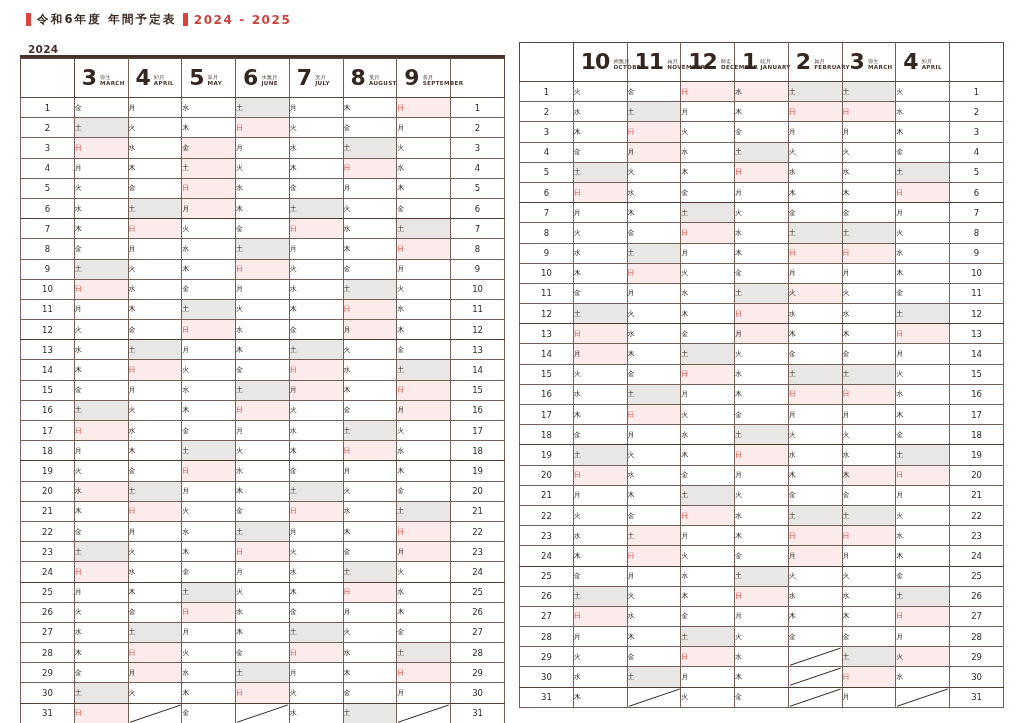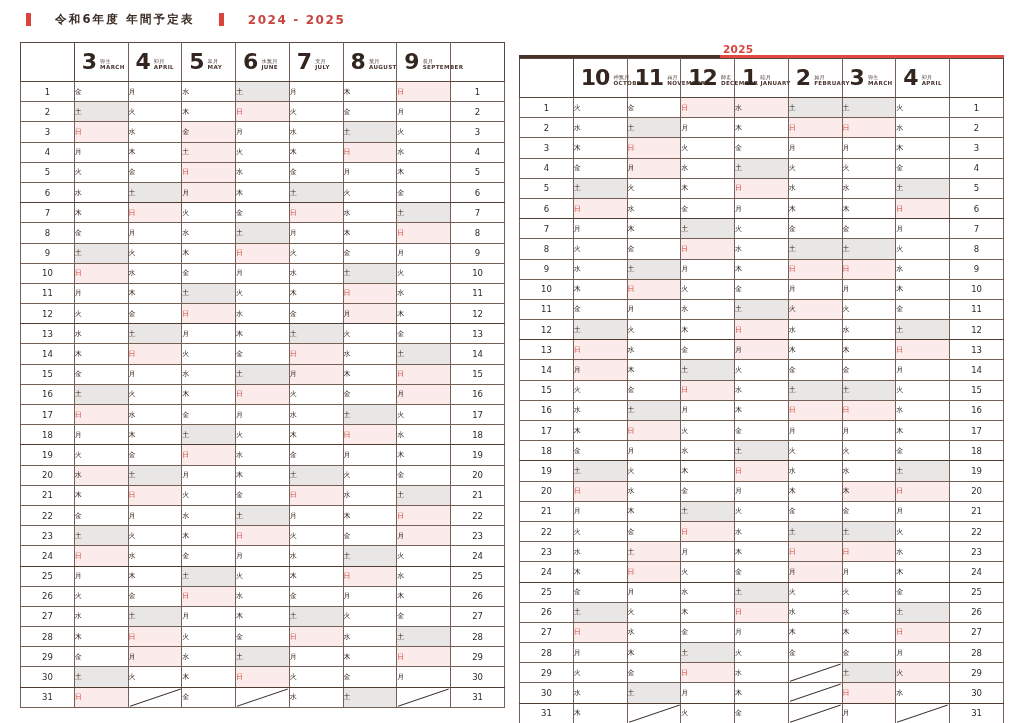--- a/index.html
+++ b/index.html
@@ -6,21 +6,21 @@
   body{
     width:1024px;height:723px;
     background:#ffffff;
     font-family:"DejaVu Sans","Liberation Sans",sans-serif;
     overflow:hidden;
     position:relative;
   }
   
   .titlebar{
     position:absolute; left:26px; top:12px;
-    display:flex; align-items:center; gap:24px;
+    display:flex; align-items:center; gap:6px;
   }
   .tick{ width:5px; height:13px; background:#d9453c; display:inline-block; }
   .title-main{
     font-size:11.5px; font-weight:bold; color:#3a2b25;
     letter-spacing:2.2px; white-space:nowrap;
   }
   .title-years{
     font-size:12px; font-weight:bold; color:#c8453f;
     letter-spacing:1.6px; white-space:nowrap;
   }
@@ -98,883 +98,883 @@
 <body>
 
 <div class="titlebar">
   <span class="tick"></span>
   <span class="title-main">令和6年度 年間予定表</span>
   <span class="tick"></span>
   <span class="title-years">2024 - 2025</span>
 </div>
 
 <div class="panel left">
-  <table class="cal">
-    <thead>
-        <tr>
-          <th class="corner"></th>
-          <th class="mh">
-            <div class="mh-inner">
-              <span class="mnum">3</span>
-              <span class="mtxt">
-                <span class="mjp">弥生</span>
-                <span class="men">MARCH</span>
-              </span>
-            </div>
-          </th>
-          <th class="mh">
-            <div class="mh-inner">
-              <span class="mnum">4</span>
-              <span class="mtxt">
-                <span class="mjp">卯月</span>
-                <span class="men">APRIL</span>
-              </span>
-            </div>
-          </th>
-          <th class="mh">
-            <div class="mh-inner">
-              <span class="mnum">5</span>
-              <span class="mtxt">
-                <span class="mjp">皐月</span>
-                <span class="men">MAY</span>
-              </span>
-            </div>
-          </th>
-          <th class="mh">
-            <div class="mh-inner">
-              <span class="mnum">6</span>
-              <span class="mtxt">
-                <span class="mjp">水無月</span>
-                <span class="men">JUNE</span>
-              </span>
-            </div>
-          </th>
-          <th class="mh">
-            <div class="mh-inner">
-              <span class="mnum">7</span>
-              <span class="mtxt">
-                <span class="mjp">文月</span>
-                <span class="men">JULY</span>
-              </span>
-            </div>
-          </th>
-          <th class="mh">
-            <div class="mh-inner">
-              <span class="mnum">8</span>
-              <span class="mtxt">
-                <span class="mjp">葉月</span>
-                <span class="men">AUGUST</span>
-              </span>
-            </div>
-          </th>
-          <th class="mh">
-            <div class="mh-inner">
-              <span class="mnum">9</span>
-              <span class="mtxt">
-                <span class="mjp">長月</span>
-                <span class="men">SEPTEMBER</span>
-              </span>
-            </div>
-          </th>
-          <th class="corner"></th>
-        </tr>
-      </thead>
-    <tbody>
-        <tr>
-          <td class="num">1</td>
-          <td class="day">金</td>
-          <td class="day">月</td>
-          <td class="day">水</td>
-          <td class="day sat">土</td>
-          <td class="day">月</td>
-          <td class="day">木</td>
-          <td class="day sun">日</td>
-          <td class="num">1</td>
-        </tr>
-        <tr>
-          <td class="num">2</td>
-          <td class="day sat">土</td>
-          <td class="day">火</td>
-          <td class="day">木</td>
-          <td class="day sun">日</td>
-          <td class="day">火</td>
-          <td class="day">金</td>
-          <td class="day">月</td>
-          <td class="num">2</td>
-        </tr>
-        <tr>
-          <td class="num">3</td>
-          <td class="day sun">日</td>
-          <td class="day">水</td>
-          <td class="day hol">金</td>
-          <td class="day">月</td>
-          <td class="day">水</td>
-          <td class="day sat">土</td>
-          <td class="day">火</td>
-          <td class="num">3</td>
-        </tr>
-        <tr>
-          <td class="num">4</td>
-          <td class="day">月</td>
-          <td class="day">木</td>
-          <td class="day sat hol">土</td>
-          <td class="day">火</td>
-          <td class="day">木</td>
-          <td class="day sun">日</td>
-          <td class="day">水</td>
-          <td class="num">4</td>
-        </tr>
-        <tr>
-          <td class="num">5</td>
-          <td class="day">火</td>
-          <td class="day">金</td>
-          <td class="day sun hol">日</td>
-          <td class="day">水</td>
-          <td class="day">金</td>
-          <td class="day">月</td>
-          <td class="day">木</td>
-          <td class="num">5</td>
-        </tr>
-        <tr>
-          <td class="num">6</td>
-          <td class="day">水</td>
-          <td class="day sat">土</td>
-          <td class="day hol">月</td>
-          <td class="day">木</td>
-          <td class="day sat">土</td>
-          <td class="day">火</td>
-          <td class="day">金</td>
-          <td class="num">6</td>
-        </tr>
-        <tr>
-          <td class="num">7</td>
-          <td class="day">木</td>
-          <td class="day sun">日</td>
-          <td class="day">火</td>
-          <td class="day">金</td>
-          <td class="day sun">日</td>
-          <td class="day">水</td>
-          <td class="day sat">土</td>
-          <td class="num">7</td>
-        </tr>
-        <tr>
-          <td class="num">8</td>
-          <td class="day">金</td>
-          <td class="day">月</td>
-          <td class="day">水</td>
-          <td class="day sat">土</td>
-          <td class="day">月</td>
-          <td class="day">木</td>
-          <td class="day sun">日</td>
-          <td class="num">8</td>
-        </tr>
-        <tr>
-          <td class="num">9</td>
-          <td class="day sat">土</td>
-          <td class="day">火</td>
-          <td class="day">木</td>
-          <td class="day sun">日</td>
-          <td class="day">火</td>
-          <td class="day">金</td>
-          <td class="day">月</td>
-          <td class="num">9</td>
-        </tr>
-        <tr>
-          <td class="num">10</td>
-          <td class="day sun">日</td>
-          <td class="day">水</td>
-          <td class="day">金</td>
-          <td class="day">月</td>
-          <td class="day">水</td>
-          <td class="day sat">土</td>
-          <td class="day">火</td>
-          <td class="num">10</td>
-        </tr>
-        <tr>
-          <td class="num">11</td>
-          <td class="day">月</td>
-          <td class="day">木</td>
-          <td class="day sat">土</td>
-          <td class="day">火</td>
-          <td class="day">木</td>
-          <td class="day sun hol">日</td>
-          <td class="day">水</td>
-          <td class="num">11</td>
-        </tr>
-        <tr>
-          <td class="num">12</td>
-          <td class="day">火</td>
-          <td class="day">金</td>
-          <td class="day sun">日</td>
-          <td class="day">水</td>
-          <td class="day">金</td>
-          <td class="day hol">月</td>
-          <td class="day">木</td>
-          <td class="num">12</td>
-        </tr>
-        <tr>
-          <td class="num">13</td>
-          <td class="day">水</td>
-          <td class="day sat">土</td>
-          <td class="day">月</td>
-          <td class="day">木</td>
-          <td class="day sat">土</td>
-          <td class="day">火</td>
-          <td class="day">金</td>
-          <td class="num">13</td>
-        </tr>
-        <tr>
-          <td class="num">14</td>
-          <td class="day">木</td>
-          <td class="day sun">日</td>
-          <td class="day">火</td>
-          <td class="day">金</td>
-          <td class="day sun">日</td>
-          <td class="day">水</td>
-          <td class="day sat">土</td>
-          <td class="num">14</td>
-        </tr>
-        <tr>
-          <td class="num">15</td>
-          <td class="day">金</td>
-          <td class="day">月</td>
-          <td class="day">水</td>
-          <td class="day sat">土</td>
-          <td class="day hol">月</td>
-          <td class="day">木</td>
-          <td class="day sun">日</td>
-          <td class="num">15</td>
-        </tr>
-        <tr>
-          <td class="num">16</td>
-          <td class="day sat">土</td>
-          <td class="day">火</td>
-          <td class="day">木</td>
-          <td class="day sun">日</td>
-          <td class="day">火</td>
-          <td class="day">金</td>
-          <td class="day hol">月</td>
-          <td class="num">16</td>
-        </tr>
-        <tr>
-          <td class="num">17</td>
-          <td class="day sun">日</td>
-          <td class="day">水</td>
-          <td class="day">金</td>
-          <td class="day">月</td>
-          <td class="day">水</td>
-          <td class="day sat">土</td>
-          <td class="day">火</td>
-          <td class="num">17</td>
-        </tr>
-        <tr>
-          <td class="num">18</td>
-          <td class="day">月</td>
-          <td class="day">木</td>
-          <td class="day sat">土</td>
-          <td class="day">火</td>
-          <td class="day">木</td>
-          <td class="day sun">日</td>
-          <td class="day">水</td>
-          <td class="num">18</td>
-        </tr>
-        <tr>
-          <td class="num">19</td>
-          <td class="day">火</td>
-          <td class="day">金</td>
-          <td class="day sun">日</td>
-          <td class="day">水</td>
-          <td class="day">金</td>
-          <td class="day">月</td>
-          <td class="day">木</td>
-          <td class="num">19</td>
-        </tr>
-        <tr>
-          <td class="num">20</td>
-          <td class="day hol">水</td>
-          <td class="day sat">土</td>
-          <td class="day">月</td>
-          <td class="day">木</td>
-          <td class="day sat">土</td>
-          <td class="day">火</td>
-          <td class="day">金</td>
-          <td class="num">20</td>
-        </tr>
-        <tr>
-          <td class="num">21</td>
-          <td class="day">木</td>
-          <td class="day sun">日</td>
-          <td class="day">火</td>
-          <td class="day">金</td>
-          <td class="day sun">日</td>
-          <td class="day">水</td>
-          <td class="day sat">土</td>
-          <td class="num">21</td>
-        </tr>
-        <tr>
-          <td class="num">22</td>
-          <td class="day">金</td>
-          <td class="day">月</td>
-          <td class="day">水</td>
-          <td class="day sat">土</td>
-          <td class="day">月</td>
-          <td class="day">木</td>
-          <td class="day sun hol">日</td>
-          <td class="num">22</td>
-        </tr>
-        <tr>
-          <td class="num">23</td>
-          <td class="day sat">土</td>
-          <td class="day">火</td>
-          <td class="day">木</td>
-          <td class="day sun">日</td>
-          <td class="day">火</td>
-          <td class="day">金</td>
-          <td class="day hol">月</td>
-          <td class="num">23</td>
-        </tr>
-        <tr>
-          <td class="num">24</td>
-          <td class="day sun">日</td>
-          <td class="day">水</td>
-          <td class="day">金</td>
-          <td class="day">月</td>
-          <td class="day">水</td>
-          <td class="day sat">土</td>
-          <td class="day">火</td>
-          <td class="num">24</td>
-        </tr>
-        <tr>
-          <td class="num">25</td>
-          <td class="day">月</td>
-          <td class="day">木</td>
-          <td class="day sat">土</td>
-          <td class="day">火</td>
-          <td class="day">木</td>
-          <td class="day sun">日</td>
-          <td class="day">水</td>
-          <td class="num">25</td>
-        </tr>
-        <tr>
-          <td class="num">26</td>
-          <td class="day">火</td>
-          <td class="day">金</td>
-          <td class="day sun">日</td>
-          <td class="day">水</td>
-          <td class="day">金</td>
-          <td class="day">月</td>
-          <td class="day">木</td>
-          <td class="num">26</td>
-        </tr>
-        <tr>
-          <td class="num">27</td>
-          <td class="day">水</td>
-          <td class="day sat">土</td>
-          <td class="day">月</td>
-          <td class="day">木</td>
-          <td class="day sat">土</td>
-          <td class="day">火</td>
-          <td class="day">金</td>
-          <td class="num">27</td>
-        </tr>
-        <tr>
-          <td class="num">28</td>
-          <td class="day">木</td>
-          <td class="day sun">日</td>
-          <td class="day">火</td>
-          <td class="day">金</td>
-          <td class="day sun">日</td>
-          <td class="day">水</td>
-          <td class="day sat">土</td>
-          <td class="num">28</td>
-        </tr>
-        <tr>
-          <td class="num">29</td>
-          <td class="day">金</td>
-          <td class="day hol">月</td>
-          <td class="day">水</td>
-          <td class="day sat">土</td>
-          <td class="day">月</td>
-          <td class="day">木</td>
-          <td class="day sun">日</td>
-          <td class="num">29</td>
-        </tr>
-        <tr>
-          <td class="num">30</td>
-          <td class="day sat">土</td>
-          <td class="day">火</td>
-          <td class="day">木</td>
-          <td class="day sun">日</td>
-          <td class="day">火</td>
-          <td class="day">金</td>
-          <td class="day">月</td>
-          <td class="num">30</td>
-        </tr>
-        <tr>
-          <td class="num">31</td>
-          <td class="day sun">日</td>
-          <td class="day empty">
-            <svg class="slash" viewBox="0 0 100 20" preserveAspectRatio="none">
-              <line x1="2" y1="19" x2="98" y2="1"></line>
-            </svg>
-          </td>
-          <td class="day">金</td>
-          <td class="day empty">
-            <svg class="slash" viewBox="0 0 100 20" preserveAspectRatio="none">
-              <line x1="2" y1="19" x2="98" y2="1"></line>
-            </svg>
-          </td>
-          <td class="day">水</td>
-          <td class="day sat">土</td>
-          <td class="day empty">
-            <svg class="slash" viewBox="0 0 100 20" preserveAspectRatio="none">
-              <line x1="2" y1="19" x2="98" y2="1"></line>
-            </svg>
-          </td>
-          <td class="num">31</td>
-        </tr>
-      </tbody>
-  </table>
-</div>
-
-<div class="panel right">
   <div class="yearrow">
-    <span class="yearlabel">2025</span>
+    <span class="yearlabel">2024</span>
     <div class="yearbar">
       <div class="seg-brown"></div>
       <div class="seg-red"></div>
     </div>
   </div>
   <table class="cal">
     <thead>
         <tr>
           <th class="corner"></th>
           <th class="mh">
             <div class="mh-inner">
-              <span class="mnum">10</span>
-              <span class="mtxt">
-                <span class="mjp">神無月</span>
-                <span class="men">OCTOBER</span>
-              </span>
-            </div>
-          </th>
-          <th class="mh">
-            <div class="mh-inner">
-              <span class="mnum">11</span>
-              <span class="mtxt">
-                <span class="mjp">霜月</span>
-                <span class="men">NOVEMBER</span>
-              </span>
-            </div>
-          </th>
-          <th class="mh">
-            <div class="mh-inner">
-              <span class="mnum">12</span>
-              <span class="mtxt">
-                <span class="mjp">師走</span>
-                <span class="men">DECEMBER</span>
-              </span>
-            </div>
-          </th>
-          <th class="mh">
-            <div class="mh-inner">
-              <span class="mnum">1</span>
-              <span class="mtxt">
-                <span class="mjp">睦月</span>
-                <span class="men">JANUARY</span>
-              </span>
-            </div>
-          </th>
-          <th class="mh">
-            <div class="mh-inner">
-              <span class="mnum">2</span>
-              <span class="mtxt">
-                <span class="mjp">如月</span>
-                <span class="men">FEBRUARY</span>
-              </span>
-            </div>
-          </th>
-          <th class="mh">
-            <div class="mh-inner">
               <span class="mnum">3</span>
               <span class="mtxt">
                 <span class="mjp">弥生</span>
                 <span class="men">MARCH</span>
               </span>
             </div>
           </th>
           <th class="mh">
             <div class="mh-inner">
               <span class="mnum">4</span>
               <span class="mtxt">
                 <span class="mjp">卯月</span>
                 <span class="men">APRIL</span>
               </span>
             </div>
           </th>
+          <th class="mh">
+            <div class="mh-inner">
+              <span class="mnum">5</span>
+              <span class="mtxt">
+                <span class="mjp">皐月</span>
+                <span class="men">MAY</span>
+              </span>
+            </div>
+          </th>
+          <th class="mh">
+            <div class="mh-inner">
+              <span class="mnum">6</span>
+              <span class="mtxt">
+                <span class="mjp">水無月</span>
+                <span class="men">JUNE</span>
+              </span>
+            </div>
+          </th>
+          <th class="mh">
+            <div class="mh-inner">
+              <span class="mnum">7</span>
+              <span class="mtxt">
+                <span class="mjp">文月</span>
+                <span class="men">JULY</span>
+              </span>
+            </div>
+          </th>
+          <th class="mh">
+            <div class="mh-inner">
+              <span class="mnum">8</span>
+              <span class="mtxt">
+                <span class="mjp">葉月</span>
+                <span class="men">AUGUST</span>
+              </span>
+            </div>
+          </th>
+          <th class="mh">
+            <div class="mh-inner">
+              <span class="mnum">9</span>
+              <span class="mtxt">
+                <span class="mjp">長月</span>
+                <span class="men">SEPTEMBER</span>
+              </span>
+            </div>
+          </th>
           <th class="corner"></th>
         </tr>
       </thead>
     <tbody>
         <tr>
           <td class="num">1</td>
-          <td class="day">火</td>
-          <td class="day">金</td>
-          <td class="day sun">日</td>
+          <td class="day">金</td>
+          <td class="day">月</td>
+          <td class="day">水</td>
+          <td class="day sat">土</td>
+          <td class="day">月</td>
+          <td class="day">木</td>
+          <td class="day sun">日</td>
+          <td class="num">1</td>
+        </tr>
+        <tr>
+          <td class="num">2</td>
+          <td class="day sat">土</td>
+          <td class="day">火</td>
+          <td class="day">木</td>
+          <td class="day sun">日</td>
+          <td class="day">火</td>
+          <td class="day">金</td>
+          <td class="day">月</td>
+          <td class="num">2</td>
+        </tr>
+        <tr>
+          <td class="num">3</td>
+          <td class="day sun">日</td>
+          <td class="day">水</td>
+          <td class="day hol">金</td>
+          <td class="day">月</td>
+          <td class="day">水</td>
+          <td class="day sat">土</td>
+          <td class="day">火</td>
+          <td class="num">3</td>
+        </tr>
+        <tr>
+          <td class="num">4</td>
+          <td class="day">月</td>
+          <td class="day">木</td>
+          <td class="day sat hol">土</td>
+          <td class="day">火</td>
+          <td class="day">木</td>
+          <td class="day sun">日</td>
+          <td class="day">水</td>
+          <td class="num">4</td>
+        </tr>
+        <tr>
+          <td class="num">5</td>
+          <td class="day">火</td>
+          <td class="day">金</td>
+          <td class="day sun hol">日</td>
+          <td class="day">水</td>
+          <td class="day">金</td>
+          <td class="day">月</td>
+          <td class="day">木</td>
+          <td class="num">5</td>
+        </tr>
+        <tr>
+          <td class="num">6</td>
+          <td class="day">水</td>
+          <td class="day sat">土</td>
+          <td class="day hol">月</td>
+          <td class="day">木</td>
+          <td class="day sat">土</td>
+          <td class="day">火</td>
+          <td class="day">金</td>
+          <td class="num">6</td>
+        </tr>
+        <tr>
+          <td class="num">7</td>
+          <td class="day">木</td>
+          <td class="day sun">日</td>
+          <td class="day">火</td>
+          <td class="day">金</td>
+          <td class="day sun">日</td>
+          <td class="day">水</td>
+          <td class="day sat">土</td>
+          <td class="num">7</td>
+        </tr>
+        <tr>
+          <td class="num">8</td>
+          <td class="day">金</td>
+          <td class="day">月</td>
+          <td class="day">水</td>
+          <td class="day sat">土</td>
+          <td class="day">月</td>
+          <td class="day">木</td>
+          <td class="day sun">日</td>
+          <td class="num">8</td>
+        </tr>
+        <tr>
+          <td class="num">9</td>
+          <td class="day sat">土</td>
+          <td class="day">火</td>
+          <td class="day">木</td>
+          <td class="day sun">日</td>
+          <td class="day">火</td>
+          <td class="day">金</td>
+          <td class="day">月</td>
+          <td class="num">9</td>
+        </tr>
+        <tr>
+          <td class="num">10</td>
+          <td class="day sun">日</td>
+          <td class="day">水</td>
+          <td class="day">金</td>
+          <td class="day">月</td>
+          <td class="day">水</td>
+          <td class="day sat">土</td>
+          <td class="day">火</td>
+          <td class="num">10</td>
+        </tr>
+        <tr>
+          <td class="num">11</td>
+          <td class="day">月</td>
+          <td class="day">木</td>
+          <td class="day sat">土</td>
+          <td class="day">火</td>
+          <td class="day">木</td>
+          <td class="day sun hol">日</td>
+          <td class="day">水</td>
+          <td class="num">11</td>
+        </tr>
+        <tr>
+          <td class="num">12</td>
+          <td class="day">火</td>
+          <td class="day">金</td>
+          <td class="day sun">日</td>
+          <td class="day">水</td>
+          <td class="day">金</td>
+          <td class="day hol">月</td>
+          <td class="day">木</td>
+          <td class="num">12</td>
+        </tr>
+        <tr>
+          <td class="num">13</td>
+          <td class="day">水</td>
+          <td class="day sat">土</td>
+          <td class="day">月</td>
+          <td class="day">木</td>
+          <td class="day sat">土</td>
+          <td class="day">火</td>
+          <td class="day">金</td>
+          <td class="num">13</td>
+        </tr>
+        <tr>
+          <td class="num">14</td>
+          <td class="day">木</td>
+          <td class="day sun">日</td>
+          <td class="day">火</td>
+          <td class="day">金</td>
+          <td class="day sun">日</td>
+          <td class="day">水</td>
+          <td class="day sat">土</td>
+          <td class="num">14</td>
+        </tr>
+        <tr>
+          <td class="num">15</td>
+          <td class="day">金</td>
+          <td class="day">月</td>
+          <td class="day">水</td>
+          <td class="day sat">土</td>
+          <td class="day hol">月</td>
+          <td class="day">木</td>
+          <td class="day sun">日</td>
+          <td class="num">15</td>
+        </tr>
+        <tr>
+          <td class="num">16</td>
+          <td class="day sat">土</td>
+          <td class="day">火</td>
+          <td class="day">木</td>
+          <td class="day sun">日</td>
+          <td class="day">火</td>
+          <td class="day">金</td>
+          <td class="day hol">月</td>
+          <td class="num">16</td>
+        </tr>
+        <tr>
+          <td class="num">17</td>
+          <td class="day sun">日</td>
+          <td class="day">水</td>
+          <td class="day">金</td>
+          <td class="day">月</td>
+          <td class="day">水</td>
+          <td class="day sat">土</td>
+          <td class="day">火</td>
+          <td class="num">17</td>
+        </tr>
+        <tr>
+          <td class="num">18</td>
+          <td class="day">月</td>
+          <td class="day">木</td>
+          <td class="day sat">土</td>
+          <td class="day">火</td>
+          <td class="day">木</td>
+          <td class="day sun">日</td>
+          <td class="day">水</td>
+          <td class="num">18</td>
+        </tr>
+        <tr>
+          <td class="num">19</td>
+          <td class="day">火</td>
+          <td class="day">金</td>
+          <td class="day sun">日</td>
+          <td class="day">水</td>
+          <td class="day">金</td>
+          <td class="day">月</td>
+          <td class="day">木</td>
+          <td class="num">19</td>
+        </tr>
+        <tr>
+          <td class="num">20</td>
           <td class="day hol">水</td>
           <td class="day sat">土</td>
-          <td class="day sat">土</td>
-          <td class="day">火</td>
-          <td class="num">1</td>
-        </tr>
-        <tr>
-          <td class="num">2</td>
-          <td class="day">水</td>
-          <td class="day sat">土</td>
-          <td class="day">月</td>
-          <td class="day">木</td>
-          <td class="day sun">日</td>
-          <td class="day sun">日</td>
-          <td class="day">水</td>
-          <td class="num">2</td>
-        </tr>
-        <tr>
-          <td class="num">3</td>
-          <td class="day">木</td>
-          <td class="day sun">日</td>
-          <td class="day">火</td>
-          <td class="day">金</td>
-          <td class="day">月</td>
-          <td class="day">月</td>
-          <td class="day">木</td>
-          <td class="num">3</td>
-        </tr>
-        <tr>
-          <td class="num">4</td>
+          <td class="day">月</td>
+          <td class="day">木</td>
+          <td class="day sat">土</td>
+          <td class="day">火</td>
+          <td class="day">金</td>
+          <td class="num">20</td>
+        </tr>
+        <tr>
+          <td class="num">21</td>
+          <td class="day">木</td>
+          <td class="day sun">日</td>
+          <td class="day">火</td>
+          <td class="day">金</td>
+          <td class="day sun">日</td>
+          <td class="day">水</td>
+          <td class="day sat">土</td>
+          <td class="num">21</td>
+        </tr>
+        <tr>
+          <td class="num">22</td>
+          <td class="day">金</td>
+          <td class="day">月</td>
+          <td class="day">水</td>
+          <td class="day sat">土</td>
+          <td class="day">月</td>
+          <td class="day">木</td>
+          <td class="day sun hol">日</td>
+          <td class="num">22</td>
+        </tr>
+        <tr>
+          <td class="num">23</td>
+          <td class="day sat">土</td>
+          <td class="day">火</td>
+          <td class="day">木</td>
+          <td class="day sun">日</td>
+          <td class="day">火</td>
           <td class="day">金</td>
           <td class="day hol">月</td>
-          <td class="day">水</td>
-          <td class="day sat">土</td>
-          <td class="day">火</td>
-          <td class="day">火</td>
-          <td class="day">金</td>
-          <td class="num">4</td>
-        </tr>
-        <tr>
-          <td class="num">5</td>
-          <td class="day sat">土</td>
-          <td class="day">火</td>
-          <td class="day">木</td>
-          <td class="day sun">日</td>
-          <td class="day">水</td>
-          <td class="day">水</td>
-          <td class="day sat">土</td>
-          <td class="num">5</td>
-        </tr>
-        <tr>
-          <td class="num">6</td>
-          <td class="day sun">日</td>
-          <td class="day">水</td>
-          <td class="day">金</td>
-          <td class="day">月</td>
-          <td class="day">木</td>
-          <td class="day">木</td>
-          <td class="day sun">日</td>
-          <td class="num">6</td>
-        </tr>
-        <tr>
-          <td class="num">7</td>
-          <td class="day">月</td>
-          <td class="day">木</td>
-          <td class="day sat">土</td>
-          <td class="day">火</td>
-          <td class="day">金</td>
-          <td class="day">金</td>
-          <td class="day">月</td>
-          <td class="num">7</td>
-        </tr>
-        <tr>
-          <td class="num">8</td>
-          <td class="day">火</td>
-          <td class="day">金</td>
-          <td class="day sun">日</td>
-          <td class="day">水</td>
-          <td class="day sat">土</td>
-          <td class="day sat">土</td>
-          <td class="day">火</td>
-          <td class="num">8</td>
-        </tr>
-        <tr>
-          <td class="num">9</td>
-          <td class="day">水</td>
-          <td class="day sat">土</td>
-          <td class="day">月</td>
-          <td class="day">木</td>
-          <td class="day sun">日</td>
-          <td class="day sun">日</td>
-          <td class="day">水</td>
-          <td class="num">9</td>
-        </tr>
-        <tr>
-          <td class="num">10</td>
-          <td class="day">木</td>
-          <td class="day sun">日</td>
-          <td class="day">火</td>
-          <td class="day">金</td>
-          <td class="day">月</td>
-          <td class="day">月</td>
-          <td class="day">木</td>
-          <td class="num">10</td>
-        </tr>
-        <tr>
-          <td class="num">11</td>
-          <td class="day">金</td>
-          <td class="day">月</td>
-          <td class="day">水</td>
-          <td class="day sat">土</td>
-          <td class="day hol">火</td>
-          <td class="day">火</td>
-          <td class="day">金</td>
-          <td class="num">11</td>
-        </tr>
-        <tr>
-          <td class="num">12</td>
-          <td class="day sat">土</td>
-          <td class="day">火</td>
-          <td class="day">木</td>
-          <td class="day sun">日</td>
-          <td class="day">水</td>
-          <td class="day">水</td>
-          <td class="day sat">土</td>
-          <td class="num">12</td>
-        </tr>
-        <tr>
-          <td class="num">13</td>
-          <td class="day sun">日</td>
-          <td class="day">水</td>
+          <td class="num">23</td>
+        </tr>
+        <tr>
+          <td class="num">24</td>
+          <td class="day sun">日</td>
+          <td class="day">水</td>
+          <td class="day">金</td>
+          <td class="day">月</td>
+          <td class="day">水</td>
+          <td class="day sat">土</td>
+          <td class="day">火</td>
+          <td class="num">24</td>
+        </tr>
+        <tr>
+          <td class="num">25</td>
+          <td class="day">月</td>
+          <td class="day">木</td>
+          <td class="day sat">土</td>
+          <td class="day">火</td>
+          <td class="day">木</td>
+          <td class="day sun">日</td>
+          <td class="day">水</td>
+          <td class="num">25</td>
+        </tr>
+        <tr>
+          <td class="num">26</td>
+          <td class="day">火</td>
+          <td class="day">金</td>
+          <td class="day sun">日</td>
+          <td class="day">水</td>
+          <td class="day">金</td>
+          <td class="day">月</td>
+          <td class="day">木</td>
+          <td class="num">26</td>
+        </tr>
+        <tr>
+          <td class="num">27</td>
+          <td class="day">水</td>
+          <td class="day sat">土</td>
+          <td class="day">月</td>
+          <td class="day">木</td>
+          <td class="day sat">土</td>
+          <td class="day">火</td>
+          <td class="day">金</td>
+          <td class="num">27</td>
+        </tr>
+        <tr>
+          <td class="num">28</td>
+          <td class="day">木</td>
+          <td class="day sun">日</td>
+          <td class="day">火</td>
+          <td class="day">金</td>
+          <td class="day sun">日</td>
+          <td class="day">水</td>
+          <td class="day sat">土</td>
+          <td class="num">28</td>
+        </tr>
+        <tr>
+          <td class="num">29</td>
           <td class="day">金</td>
           <td class="day hol">月</td>
-          <td class="day">木</td>
-          <td class="day">木</td>
-          <td class="day sun">日</td>
-          <td class="num">13</td>
-        </tr>
-        <tr>
-          <td class="num">14</td>
-          <td class="day hol">月</td>
-          <td class="day">木</td>
-          <td class="day sat">土</td>
-          <td class="day">火</td>
-          <td class="day">金</td>
-          <td class="day">金</td>
-          <td class="day">月</td>
-          <td class="num">14</td>
-        </tr>
-        <tr>
-          <td class="num">15</td>
-          <td class="day">火</td>
-          <td class="day">金</td>
-          <td class="day sun">日</td>
-          <td class="day">水</td>
-          <td class="day sat">土</td>
-          <td class="day sat">土</td>
-          <td class="day">火</td>
-          <td class="num">15</td>
-        </tr>
-        <tr>
-          <td class="num">16</td>
-          <td class="day">水</td>
-          <td class="day sat">土</td>
-          <td class="day">月</td>
-          <td class="day">木</td>
-          <td class="day sun">日</td>
-          <td class="day sun">日</td>
-          <td class="day">水</td>
-          <td class="num">16</td>
-        </tr>
-        <tr>
-          <td class="num">17</td>
-          <td class="day">木</td>
-          <td class="day sun">日</td>
-          <td class="day">火</td>
-          <td class="day">金</td>
-          <td class="day">月</td>
-          <td class="day">月</td>
-          <td class="day">木</td>
-          <td class="num">17</td>
-        </tr>
-        <tr>
-          <td class="num">18</td>
-          <td class="day">金</td>
-          <td class="day">月</td>
-          <td class="day">水</td>
-          <td class="day sat">土</td>
-          <td class="day">火</td>
-          <td class="day">火</td>
-          <td class="day">金</td>
-          <td class="num">18</td>
-        </tr>
-        <tr>
-          <td class="num">19</td>
-          <td class="day sat">土</td>
-          <td class="day">火</td>
-          <td class="day">木</td>
-          <td class="day sun">日</td>
-          <td class="day">水</td>
-          <td class="day">水</td>
-          <td class="day sat">土</td>
-          <td class="num">19</td>
-        </tr>
-        <tr>
-          <td class="num">20</td>
-          <td class="day sun">日</td>
-          <td class="day">水</td>
-          <td class="day">金</td>
-          <td class="day">月</td>
-          <td class="day">木</td>
-          <td class="day hol">木</td>
-          <td class="day sun">日</td>
-          <td class="num">20</td>
-        </tr>
-        <tr>
-          <td class="num">21</td>
-          <td class="day">月</td>
-          <td class="day">木</td>
-          <td class="day sat">土</td>
-          <td class="day">火</td>
-          <td class="day">金</td>
-          <td class="day">金</td>
-          <td class="day">月</td>
-          <td class="num">21</td>
-        </tr>
-        <tr>
-          <td class="num">22</td>
-          <td class="day">火</td>
-          <td class="day">金</td>
-          <td class="day sun">日</td>
-          <td class="day">水</td>
-          <td class="day sat">土</td>
-          <td class="day sat">土</td>
-          <td class="day">火</td>
-          <td class="num">22</td>
-        </tr>
-        <tr>
-          <td class="num">23</td>
-          <td class="day">水</td>
-          <td class="day sat hol">土</td>
-          <td class="day">月</td>
-          <td class="day">木</td>
-          <td class="day sun hol">日</td>
-          <td class="day sun">日</td>
-          <td class="day">水</td>
-          <td class="num">23</td>
-        </tr>
-        <tr>
-          <td class="num">24</td>
-          <td class="day">木</td>
-          <td class="day sun">日</td>
-          <td class="day">火</td>
-          <td class="day">金</td>
-          <td class="day hol">月</td>
-          <td class="day">月</td>
-          <td class="day">木</td>
-          <td class="num">24</td>
-        </tr>
-        <tr>
-          <td class="num">25</td>
-          <td class="day">金</td>
-          <td class="day">月</td>
-          <td class="day">水</td>
-          <td class="day sat">土</td>
-          <td class="day">火</td>
-          <td class="day">火</td>
-          <td class="day">金</td>
-          <td class="num">25</td>
-        </tr>
-        <tr>
-          <td class="num">26</td>
-          <td class="day sat">土</td>
-          <td class="day">火</td>
-          <td class="day">木</td>
-          <td class="day sun">日</td>
-          <td class="day">水</td>
-          <td class="day">水</td>
-          <td class="day sat">土</td>
-          <td class="num">26</td>
-        </tr>
-        <tr>
-          <td class="num">27</td>
-          <td class="day sun">日</td>
-          <td class="day">水</td>
-          <td class="day">金</td>
-          <td class="day">月</td>
-          <td class="day">木</td>
-          <td class="day">木</td>
-          <td class="day sun">日</td>
-          <td class="num">27</td>
-        </tr>
-        <tr>
-          <td class="num">28</td>
-          <td class="day">月</td>
-          <td class="day">木</td>
-          <td class="day sat">土</td>
-          <td class="day">火</td>
-          <td class="day">金</td>
-          <td class="day">金</td>
-          <td class="day">月</td>
-          <td class="num">28</td>
-        </tr>
-        <tr>
+          <td class="day">水</td>
+          <td class="day sat">土</td>
+          <td class="day">月</td>
+          <td class="day">木</td>
+          <td class="day sun">日</td>
           <td class="num">29</td>
-          <td class="day">火</td>
-          <td class="day">金</td>
-          <td class="day sun">日</td>
-          <td class="day">水</td>
+        </tr>
+        <tr>
+          <td class="num">30</td>
+          <td class="day sat">土</td>
+          <td class="day">火</td>
+          <td class="day">木</td>
+          <td class="day sun">日</td>
+          <td class="day">火</td>
+          <td class="day">金</td>
+          <td class="day">月</td>
+          <td class="num">30</td>
+        </tr>
+        <tr>
+          <td class="num">31</td>
+          <td class="day sun">日</td>
           <td class="day empty">
             <svg class="slash" viewBox="0 0 100 20" preserveAspectRatio="none">
               <line x1="2" y1="19" x2="98" y2="1"></line>
             </svg>
           </td>
-          <td class="day sat">土</td>
-          <td class="day hol">火</td>
-          <td class="num">29</td>
-        </tr>
-        <tr>
-          <td class="num">30</td>
-          <td class="day">水</td>
-          <td class="day sat">土</td>
-          <td class="day">月</td>
-          <td class="day">木</td>
+          <td class="day">金</td>
           <td class="day empty">
             <svg class="slash" viewBox="0 0 100 20" preserveAspectRatio="none">
               <line x1="2" y1="19" x2="98" y2="1"></line>
             </svg>
           </td>
-          <td class="day sun">日</td>
-          <td class="day">水</td>
-          <td class="num">30</td>
-        </tr>
-        <tr>
-          <td class="num">31</td>
-          <td class="day">木</td>
-          <td class="day empty">
-            <svg class="slash" viewBox="0 0 100 20" preserveAspectRatio="none">
-              <line x1="2" y1="19" x2="98" y2="1"></line>
-            </svg>
-          </td>
-          <td class="day">火</td>
-          <td class="day">金</td>
-          <td class="day empty">
-            <svg class="slash" viewBox="0 0 100 20" preserveAspectRatio="none">
-              <line x1="2" y1="19" x2="98" y2="1"></line>
-            </svg>
-          </td>
-          <td class="day">月</td>
+          <td class="day">水</td>
+          <td class="day sat">土</td>
           <td class="day empty">
             <svg class="slash" viewBox="0 0 100 20" preserveAspectRatio="none">
               <line x1="2" y1="19" x2="98" y2="1"></line>
             </svg>
           </td>
           <td class="num">31</td>
         </tr>
       </tbody>
   </table>
 </div>
 
+<div class="panel right">
+  <table class="cal">
+    <thead>
+        <tr>
+          <th class="corner"></th>
+          <th class="mh">
+            <div class="mh-inner">
+              <span class="mnum">10</span>
+              <span class="mtxt">
+                <span class="mjp">神無月</span>
+                <span class="men">OCTOBER</span>
+              </span>
+            </div>
+          </th>
+          <th class="mh">
+            <div class="mh-inner">
+              <span class="mnum">11</span>
+              <span class="mtxt">
+                <span class="mjp">霜月</span>
+                <span class="men">NOVEMBER</span>
+              </span>
+            </div>
+          </th>
+          <th class="mh">
+            <div class="mh-inner">
+              <span class="mnum">12</span>
+              <span class="mtxt">
+                <span class="mjp">師走</span>
+                <span class="men">DECEMBER</span>
+              </span>
+            </div>
+          </th>
+          <th class="mh">
+            <div class="mh-inner">
+              <span class="mnum">1</span>
+              <span class="mtxt">
+                <span class="mjp">睦月</span>
+                <span class="men">JANUARY</span>
+              </span>
+            </div>
+          </th>
+          <th class="mh">
+            <div class="mh-inner">
+              <span class="mnum">2</span>
+              <span class="mtxt">
+                <span class="mjp">如月</span>
+                <span class="men">FEBRUARY</span>
+              </span>
+            </div>
+          </th>
+          <th class="mh">
+            <div class="mh-inner">
+              <span class="mnum">3</span>
+              <span class="mtxt">
+                <span class="mjp">弥生</span>
+                <span class="men">MARCH</span>
+              </span>
+            </div>
+          </th>
+          <th class="mh">
+            <div class="mh-inner">
+              <span class="mnum">4</span>
+              <span class="mtxt">
+                <span class="mjp">卯月</span>
+                <span class="men">APRIL</span>
+              </span>
+            </div>
+          </th>
+          <th class="corner"></th>
+        </tr>
+      </thead>
+    <tbody>
+        <tr>
+          <td class="num">1</td>
+          <td class="day">火</td>
+          <td class="day">金</td>
+          <td class="day sun">日</td>
+          <td class="day hol">水</td>
+          <td class="day sat">土</td>
+          <td class="day sat">土</td>
+          <td class="day">火</td>
+          <td class="num">1</td>
+        </tr>
+        <tr>
+          <td class="num">2</td>
+          <td class="day">水</td>
+          <td class="day sat">土</td>
+          <td class="day">月</td>
+          <td class="day">木</td>
+          <td class="day sun">日</td>
+          <td class="day sun">日</td>
+          <td class="day">水</td>
+          <td class="num">2</td>
+        </tr>
+        <tr>
+          <td class="num">3</td>
+          <td class="day">木</td>
+          <td class="day sun">日</td>
+          <td class="day">火</td>
+          <td class="day">金</td>
+          <td class="day">月</td>
+          <td class="day">月</td>
+          <td class="day">木</td>
+          <td class="num">3</td>
+        </tr>
+        <tr>
+          <td class="num">4</td>
+          <td class="day">金</td>
+          <td class="day hol">月</td>
+          <td class="day">水</td>
+          <td class="day sat">土</td>
+          <td class="day">火</td>
+          <td class="day">火</td>
+          <td class="day">金</td>
+          <td class="num">4</td>
+        </tr>
+        <tr>
+          <td class="num">5</td>
+          <td class="day sat">土</td>
+          <td class="day">火</td>
+          <td class="day">木</td>
+          <td class="day sun">日</td>
+          <td class="day">水</td>
+          <td class="day">水</td>
+          <td class="day sat">土</td>
+          <td class="num">5</td>
+        </tr>
+        <tr>
+          <td class="num">6</td>
+          <td class="day sun">日</td>
+          <td class="day">水</td>
+          <td class="day">金</td>
+          <td class="day">月</td>
+          <td class="day">木</td>
+          <td class="day">木</td>
+          <td class="day sun">日</td>
+          <td class="num">6</td>
+        </tr>
+        <tr>
+          <td class="num">7</td>
+          <td class="day">月</td>
+          <td class="day">木</td>
+          <td class="day sat">土</td>
+          <td class="day">火</td>
+          <td class="day">金</td>
+          <td class="day">金</td>
+          <td class="day">月</td>
+          <td class="num">7</td>
+        </tr>
+        <tr>
+          <td class="num">8</td>
+          <td class="day">火</td>
+          <td class="day">金</td>
+          <td class="day sun">日</td>
+          <td class="day">水</td>
+          <td class="day sat">土</td>
+          <td class="day sat">土</td>
+          <td class="day">火</td>
+          <td class="num">8</td>
+        </tr>
+        <tr>
+          <td class="num">9</td>
+          <td class="day">水</td>
+          <td class="day sat">土</td>
+          <td class="day">月</td>
+          <td class="day">木</td>
+          <td class="day sun">日</td>
+          <td class="day sun">日</td>
+          <td class="day">水</td>
+          <td class="num">9</td>
+        </tr>
+        <tr>
+          <td class="num">10</td>
+          <td class="day">木</td>
+          <td class="day sun">日</td>
+          <td class="day">火</td>
+          <td class="day">金</td>
+          <td class="day">月</td>
+          <td class="day">月</td>
+          <td class="day">木</td>
+          <td class="num">10</td>
+        </tr>
+        <tr>
+          <td class="num">11</td>
+          <td class="day">金</td>
+          <td class="day">月</td>
+          <td class="day">水</td>
+          <td class="day sat">土</td>
+          <td class="day hol">火</td>
+          <td class="day">火</td>
+          <td class="day">金</td>
+          <td class="num">11</td>
+        </tr>
+        <tr>
+          <td class="num">12</td>
+          <td class="day sat">土</td>
+          <td class="day">火</td>
+          <td class="day">木</td>
+          <td class="day sun">日</td>
+          <td class="day">水</td>
+          <td class="day">水</td>
+          <td class="day sat">土</td>
+          <td class="num">12</td>
+        </tr>
+        <tr>
+          <td class="num">13</td>
+          <td class="day sun">日</td>
+          <td class="day">水</td>
+          <td class="day">金</td>
+          <td class="day hol">月</td>
+          <td class="day">木</td>
+          <td class="day">木</td>
+          <td class="day sun">日</td>
+          <td class="num">13</td>
+        </tr>
+        <tr>
+          <td class="num">14</td>
+          <td class="day hol">月</td>
+          <td class="day">木</td>
+          <td class="day sat">土</td>
+          <td class="day">火</td>
+          <td class="day">金</td>
+          <td class="day">金</td>
+          <td class="day">月</td>
+          <td class="num">14</td>
+        </tr>
+        <tr>
+          <td class="num">15</td>
+          <td class="day">火</td>
+          <td class="day">金</td>
+          <td class="day sun">日</td>
+          <td class="day">水</td>
+          <td class="day sat">土</td>
+          <td class="day sat">土</td>
+          <td class="day">火</td>
+          <td class="num">15</td>
+        </tr>
+        <tr>
+          <td class="num">16</td>
+          <td class="day">水</td>
+          <td class="day sat">土</td>
+          <td class="day">月</td>
+          <td class="day">木</td>
+          <td class="day sun">日</td>
+          <td class="day sun">日</td>
+          <td class="day">水</td>
+          <td class="num">16</td>
+        </tr>
+        <tr>
+          <td class="num">17</td>
+          <td class="day">木</td>
+          <td class="day sun">日</td>
+          <td class="day">火</td>
+          <td class="day">金</td>
+          <td class="day">月</td>
+          <td class="day">月</td>
+          <td class="day">木</td>
+          <td class="num">17</td>
+        </tr>
+        <tr>
+          <td class="num">18</td>
+          <td class="day">金</td>
+          <td class="day">月</td>
+          <td class="day">水</td>
+          <td class="day sat">土</td>
+          <td class="day">火</td>
+          <td class="day">火</td>
+          <td class="day">金</td>
+          <td class="num">18</td>
+        </tr>
+        <tr>
+          <td class="num">19</td>
+          <td class="day sat">土</td>
+          <td class="day">火</td>
+          <td class="day">木</td>
+          <td class="day sun">日</td>
+          <td class="day">水</td>
+          <td class="day">水</td>
+          <td class="day sat">土</td>
+          <td class="num">19</td>
+        </tr>
+        <tr>
+          <td class="num">20</td>
+          <td class="day sun">日</td>
+          <td class="day">水</td>
+          <td class="day">金</td>
+          <td class="day">月</td>
+          <td class="day">木</td>
+          <td class="day hol">木</td>
+          <td class="day sun">日</td>
+          <td class="num">20</td>
+        </tr>
+        <tr>
+          <td class="num">21</td>
+          <td class="day">月</td>
+          <td class="day">木</td>
+          <td class="day sat">土</td>
+          <td class="day">火</td>
+          <td class="day">金</td>
+          <td class="day">金</td>
+          <td class="day">月</td>
+          <td class="num">21</td>
+        </tr>
+        <tr>
+          <td class="num">22</td>
+          <td class="day">火</td>
+          <td class="day">金</td>
+          <td class="day sun">日</td>
+          <td class="day">水</td>
+          <td class="day sat">土</td>
+          <td class="day sat">土</td>
+          <td class="day">火</td>
+          <td class="num">22</td>
+        </tr>
+        <tr>
+          <td class="num">23</td>
+          <td class="day">水</td>
+          <td class="day sat hol">土</td>
+          <td class="day">月</td>
+          <td class="day">木</td>
+          <td class="day sun hol">日</td>
+          <td class="day sun">日</td>
+          <td class="day">水</td>
+          <td class="num">23</td>
+        </tr>
+        <tr>
+          <td class="num">24</td>
+          <td class="day">木</td>
+          <td class="day sun">日</td>
+          <td class="day">火</td>
+          <td class="day">金</td>
+          <td class="day hol">月</td>
+          <td class="day">月</td>
+          <td class="day">木</td>
+          <td class="num">24</td>
+        </tr>
+        <tr>
+          <td class="num">25</td>
+          <td class="day">金</td>
+          <td class="day">月</td>
+          <td class="day">水</td>
+          <td class="day sat">土</td>
+          <td class="day">火</td>
+          <td class="day">火</td>
+          <td class="day">金</td>
+          <td class="num">25</td>
+        </tr>
+        <tr>
+          <td class="num">26</td>
+          <td class="day sat">土</td>
+          <td class="day">火</td>
+          <td class="day">木</td>
+          <td class="day sun">日</td>
+          <td class="day">水</td>
+          <td class="day">水</td>
+          <td class="day sat">土</td>
+          <td class="num">26</td>
+        </tr>
+        <tr>
+          <td class="num">27</td>
+          <td class="day sun">日</td>
+          <td class="day">水</td>
+          <td class="day">金</td>
+          <td class="day">月</td>
+          <td class="day">木</td>
+          <td class="day">木</td>
+          <td class="day sun">日</td>
+          <td class="num">27</td>
+        </tr>
+        <tr>
+          <td class="num">28</td>
+          <td class="day">月</td>
+          <td class="day">木</td>
+          <td class="day sat">土</td>
+          <td class="day">火</td>
+          <td class="day">金</td>
+          <td class="day">金</td>
+          <td class="day">月</td>
+          <td class="num">28</td>
+        </tr>
+        <tr>
+          <td class="num">29</td>
+          <td class="day">火</td>
+          <td class="day">金</td>
+          <td class="day sun">日</td>
+          <td class="day">水</td>
+          <td class="day empty">
+            <svg class="slash" viewBox="0 0 100 20" preserveAspectRatio="none">
+              <line x1="2" y1="19" x2="98" y2="1"></line>
+            </svg>
+          </td>
+          <td class="day sat">土</td>
+          <td class="day hol">火</td>
+          <td class="num">29</td>
+        </tr>
+        <tr>
+          <td class="num">30</td>
+          <td class="day">水</td>
+          <td class="day sat">土</td>
+          <td class="day">月</td>
+          <td class="day">木</td>
+          <td class="day empty">
+            <svg class="slash" viewBox="0 0 100 20" preserveAspectRatio="none">
+              <line x1="2" y1="19" x2="98" y2="1"></line>
+            </svg>
+          </td>
+          <td class="day sun">日</td>
+          <td class="day">水</td>
+          <td class="num">30</td>
+        </tr>
+        <tr>
+          <td class="num">31</td>
+          <td class="day">木</td>
+          <td class="day empty">
+            <svg class="slash" viewBox="0 0 100 20" preserveAspectRatio="none">
+              <line x1="2" y1="19" x2="98" y2="1"></line>
+            </svg>
+          </td>
+          <td class="day">火</td>
+          <td class="day">金</td>
+          <td class="day empty">
+            <svg class="slash" viewBox="0 0 100 20" preserveAspectRatio="none">
+              <line x1="2" y1="19" x2="98" y2="1"></line>
+            </svg>
+          </td>
+          <td class="day">月</td>
+          <td class="day empty">
+            <svg class="slash" viewBox="0 0 100 20" preserveAspectRatio="none">
+              <line x1="2" y1="19" x2="98" y2="1"></line>
+            </svg>
+          </td>
+          <td class="num">31</td>
+        </tr>
+      </tbody>
+  </table>
+</div>
+
 </body></html>

